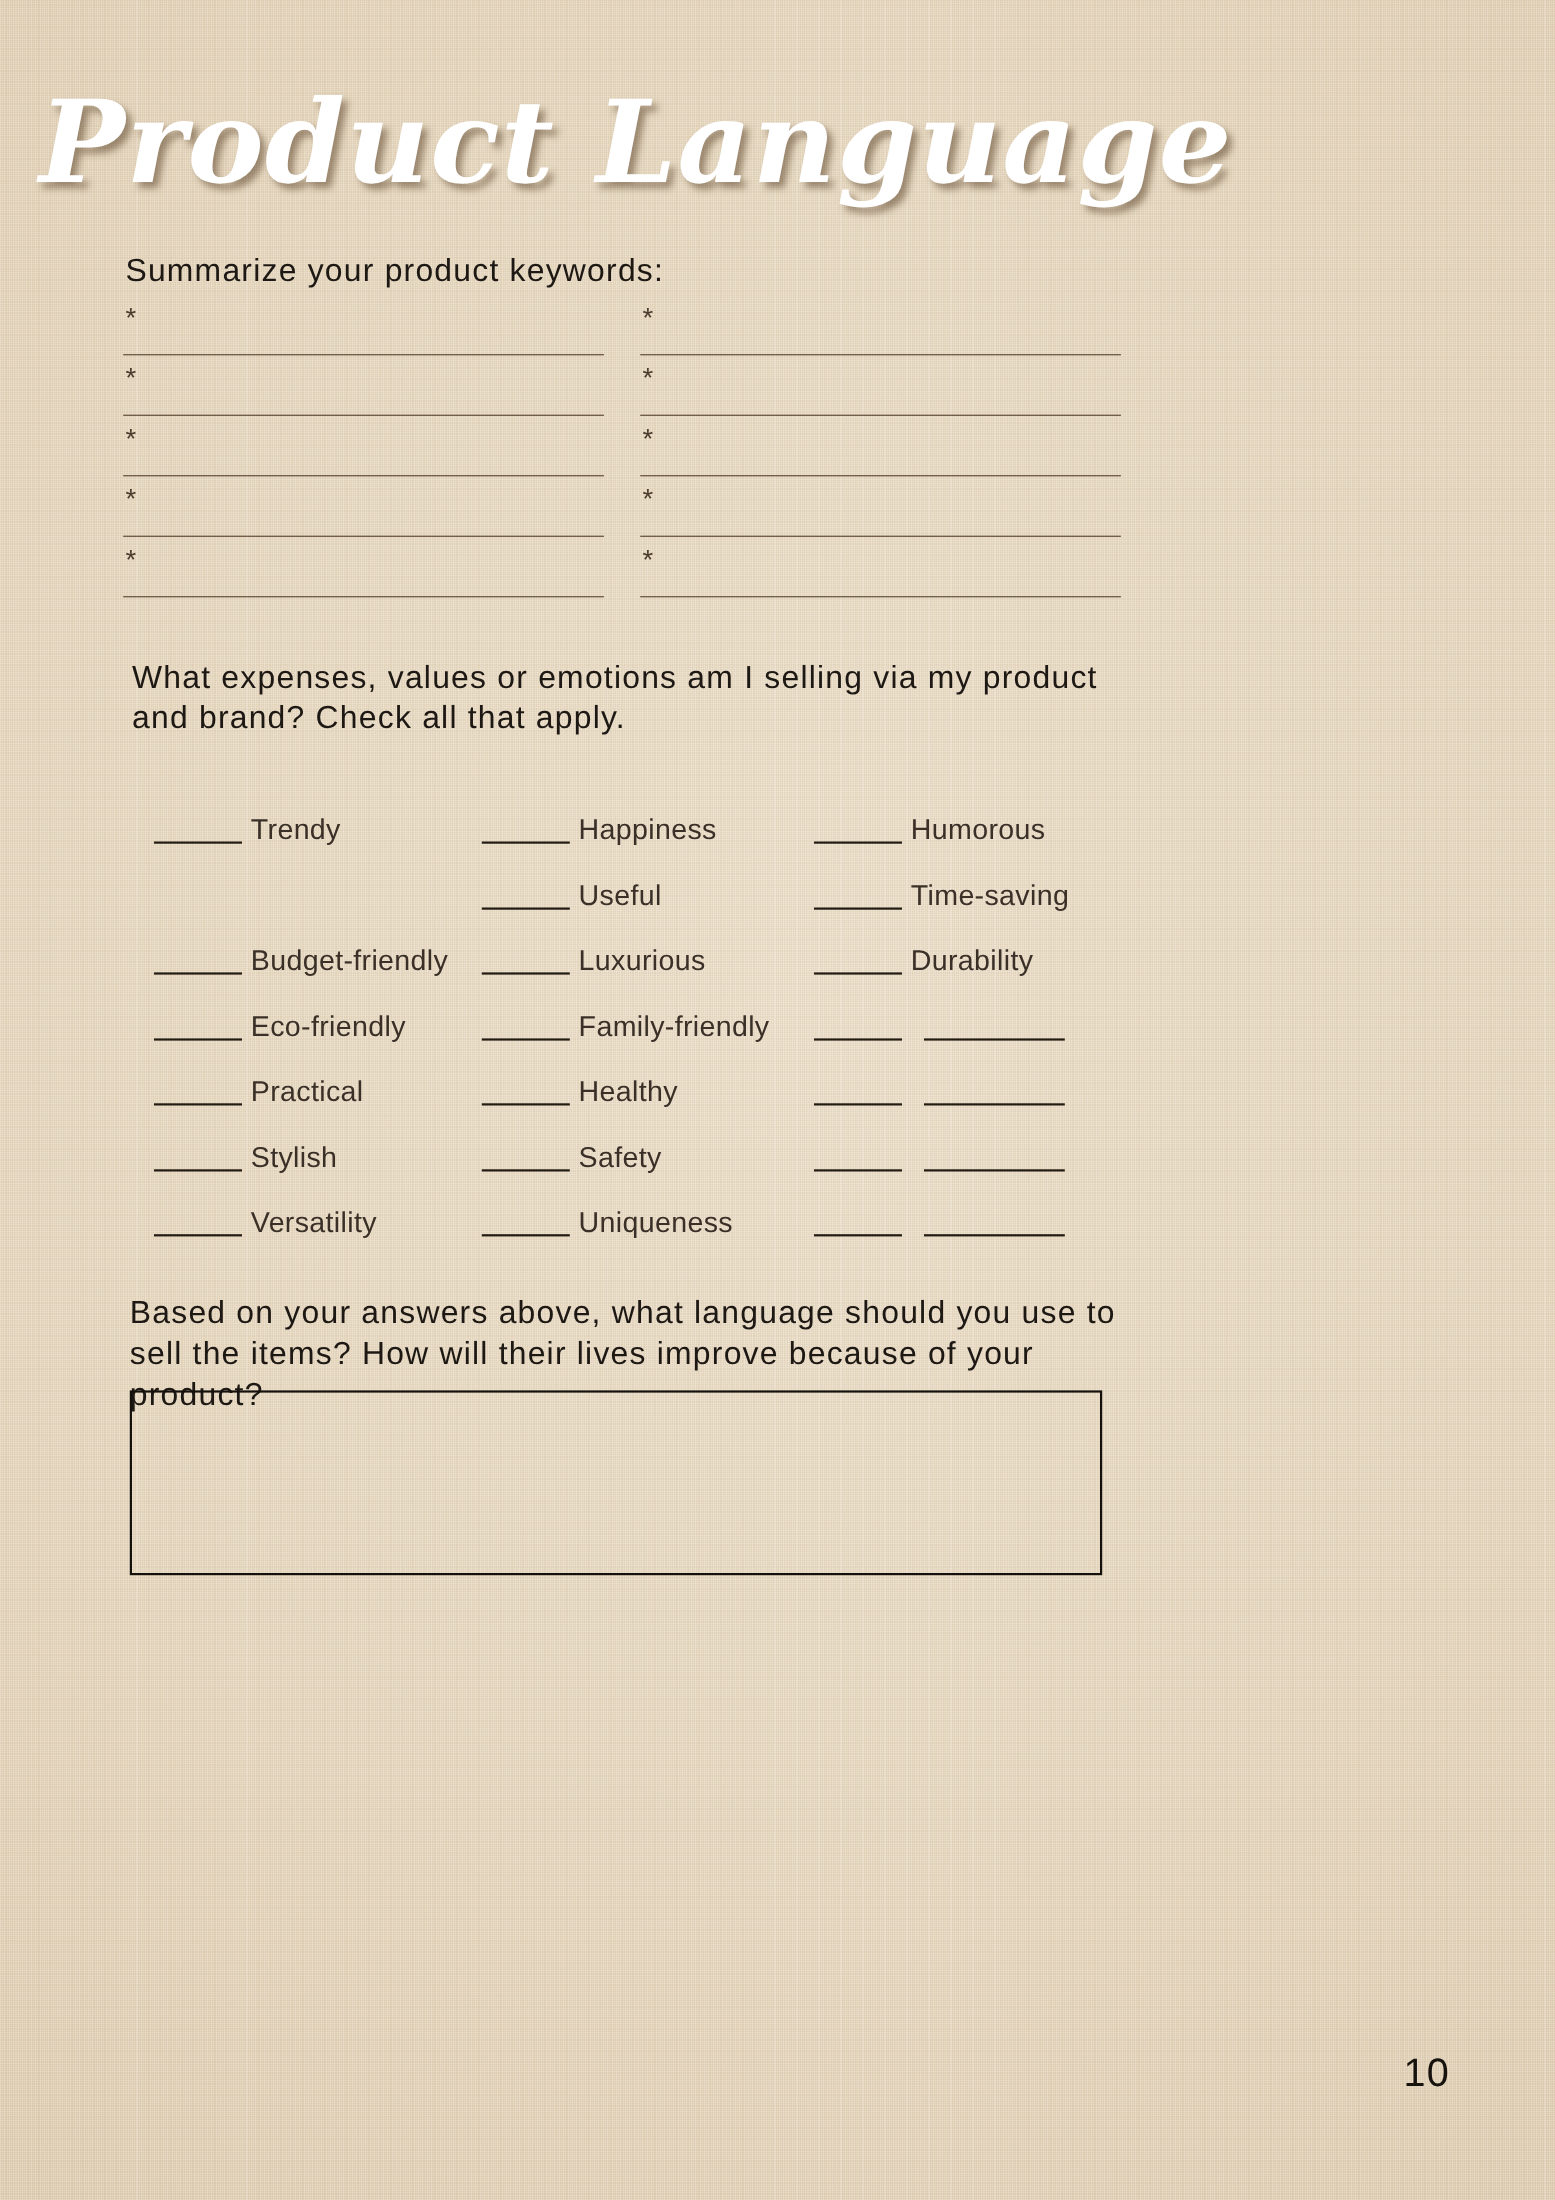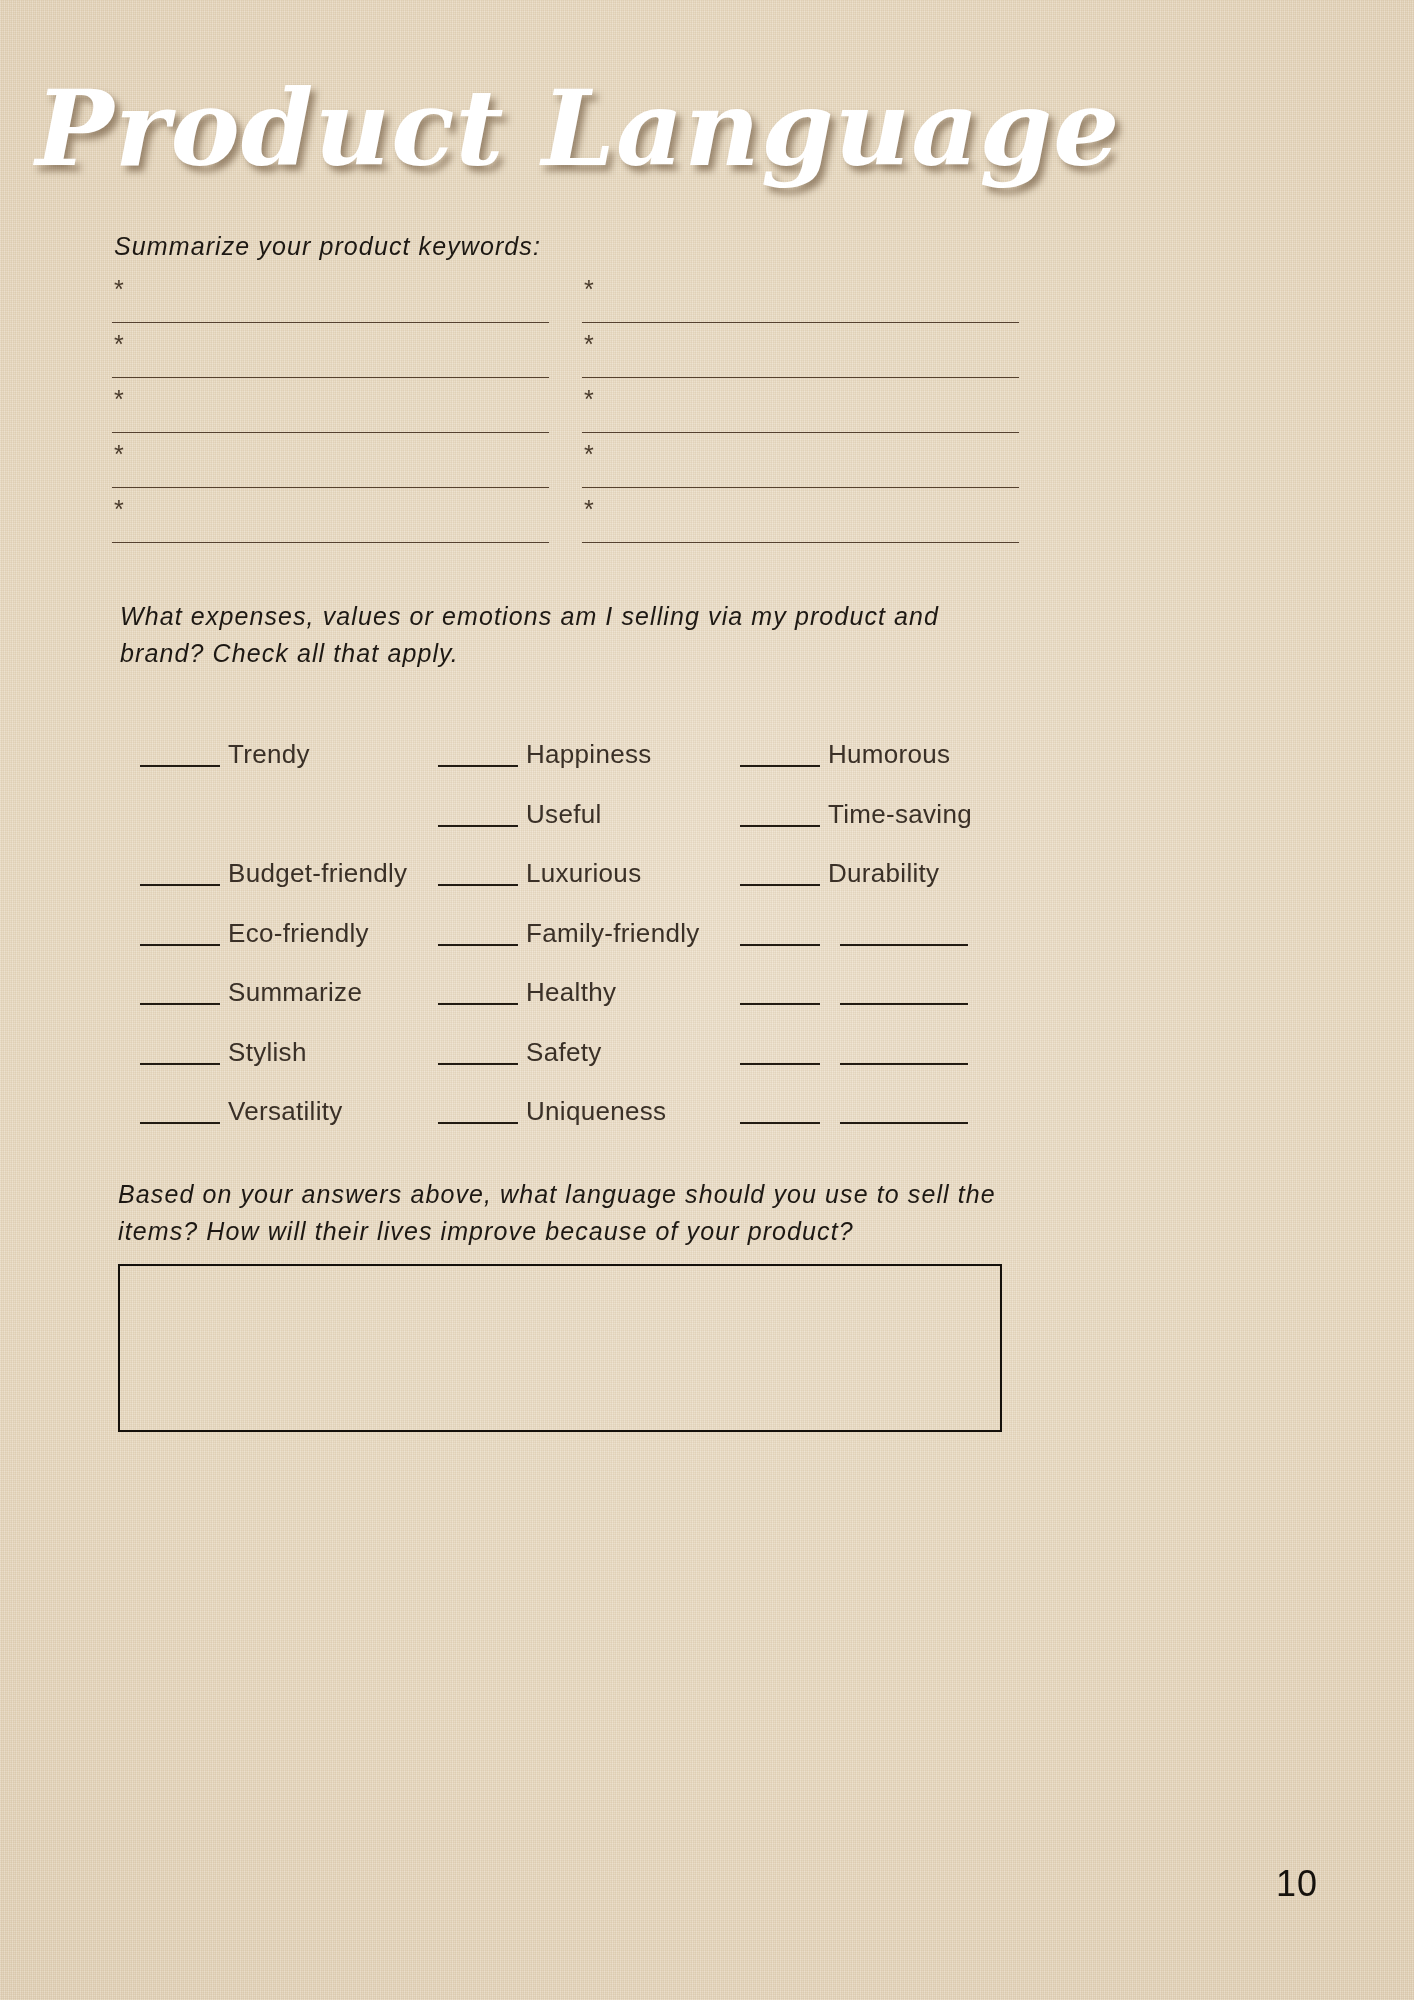--- a/index.html
+++ b/index.html
@@ -63,24 +63,23 @@
     letter-spacing: 1px;
     text-shadow: 5px 6px 7px rgba(92,70,44,0.55);
     white-space: nowrap;
   }
 
   
   .body-text {
     position: absolute;
     font-family: "Liberation Sans", sans-serif;
     color: #1d1813;
-    font-size: 25px;
+    font-size: 29px;
     letter-spacing: 1.1px;
     line-height: 36px;
-    font-style: italic;
   }
 
   #prompt-keywords {
     left: 114px;
     top: 228px;
     width: 700px;
   }
 
   #prompt-values {
     left: 120px;
@@ -320,21 +319,21 @@
       </div>
       <div class="check-cell c3">
         <span class="check-blank"></span>
         <span class="check-label blank-line"></span>
       </div>
     </div>
 
     <div class="check-row">
       <div class="check-cell c1">
         <span class="check-blank"></span>
-        <span class="check-label">Summarize</span>
+        <span class="check-label">Practical</span>
       </div>
       <div class="check-cell c2">
         <span class="check-blank"></span>
         <span class="check-label">Healthy</span>
       </div>
       <div class="check-cell c3">
         <span class="check-blank"></span>
         <span class="check-label blank-line"></span>
       </div>
     </div>

